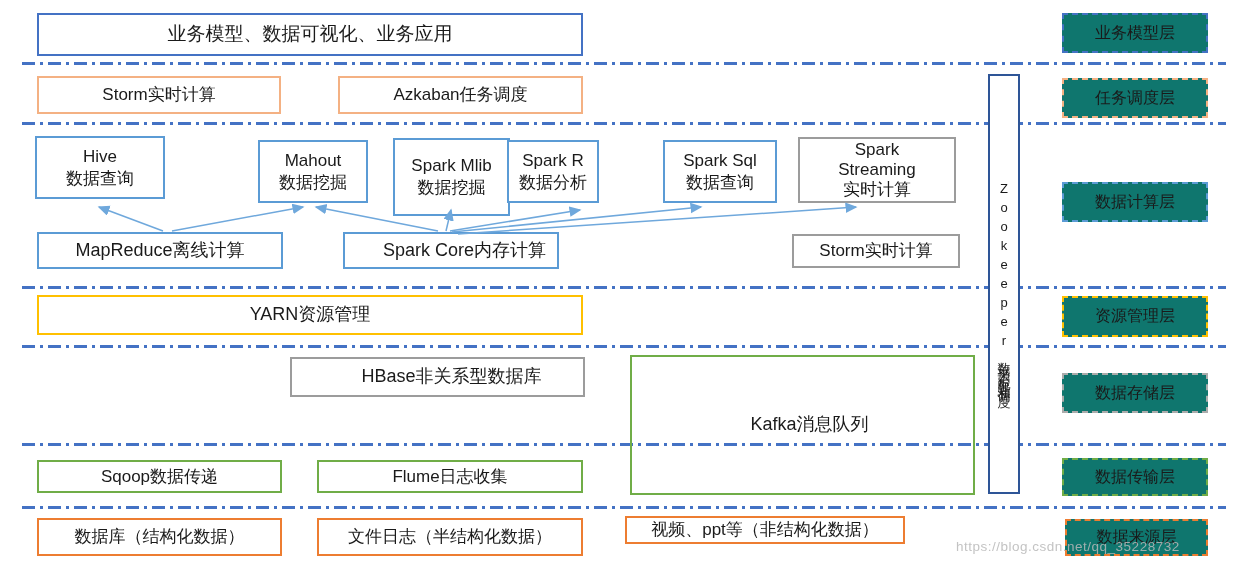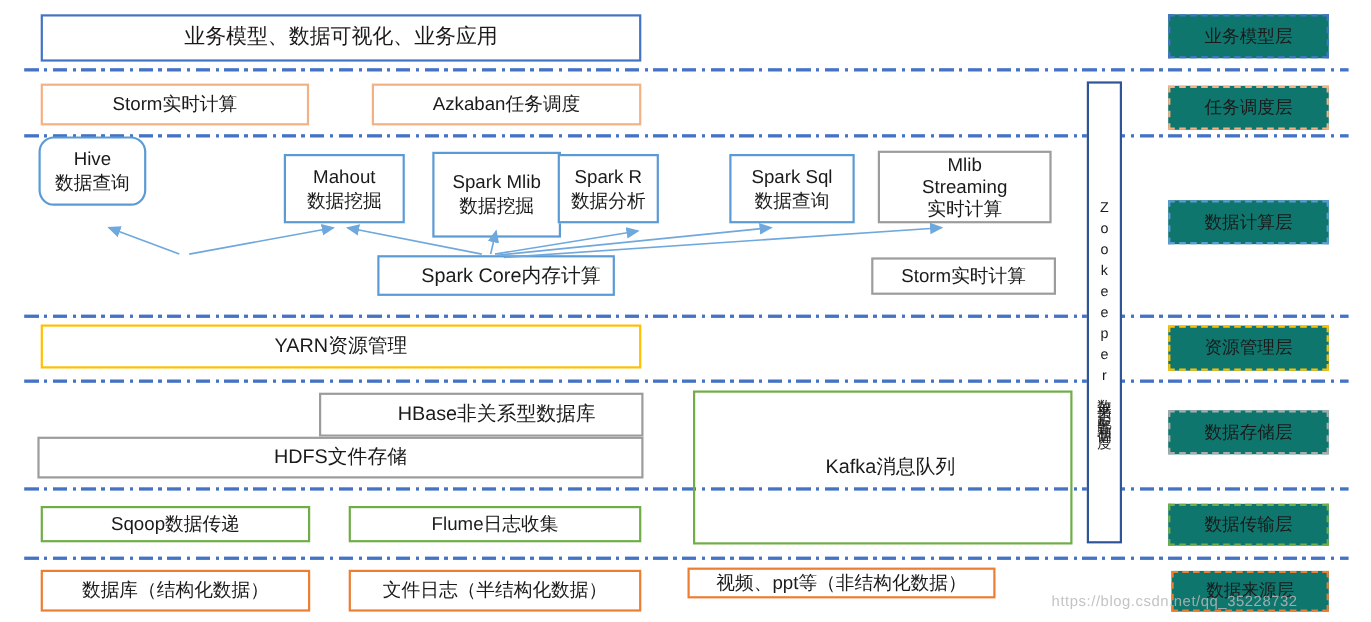--- a/index.html
+++ b/index.html
@@ -56,38 +56,38 @@
   <div id="watermark" data-name="csdn-watermark">https://blog.csdn.net/qq_35228732</div>
 <div class="sep" data-name="layer-separator-line" style="top: 62px; background: repeating-linear-gradient(90deg, rgb(68, 114, 196) 0px, rgb(68, 114, 196) 13px, transparent 13px, transparent 18px, rgb(68, 114, 196) 18px, rgb(68, 114, 196) 21px, transparent 21px, transparent 26px);"></div>
     <div class="sep" data-name="layer-separator-line" style="top: 122px; background: repeating-linear-gradient(90deg, rgb(68, 114, 196) 0px, rgb(68, 114, 196) 13px, transparent 13px, transparent 18px, rgb(68, 114, 196) 18px, rgb(68, 114, 196) 21px, transparent 21px, transparent 26px);"></div>
     <div class="sep" data-name="layer-separator-line" style="top: 286px; background: repeating-linear-gradient(90deg, rgb(68, 114, 196) 0px, rgb(68, 114, 196) 13px, transparent 13px, transparent 18px, rgb(68, 114, 196) 18px, rgb(68, 114, 196) 21px, transparent 21px, transparent 26px);"></div>
     <div class="sep" data-name="layer-separator-line" style="top: 345px; background: repeating-linear-gradient(90deg, rgb(68, 114, 196) 0px, rgb(68, 114, 196) 13px, transparent 13px, transparent 18px, rgb(68, 114, 196) 18px, rgb(68, 114, 196) 21px, transparent 21px, transparent 26px);"></div>
     <div class="sep" data-name="layer-separator-line" style="top: 443px; background: repeating-linear-gradient(90deg, rgb(68, 114, 196) 0px, rgb(68, 114, 196) 13px, transparent 13px, transparent 18px, rgb(68, 114, 196) 18px, rgb(68, 114, 196) 21px, transparent 21px, transparent 26px);"></div>
     <div class="sep" data-name="layer-separator-line" style="top: 506px; background: repeating-linear-gradient(90deg, rgb(68, 114, 196) 0px, rgb(68, 114, 196) 13px, transparent 13px, transparent 18px, rgb(68, 114, 196) 18px, rgb(68, 114, 196) 21px, transparent 21px, transparent 26px);"></div>
     <div class="box" data-name="box-top-banner" style="left: 37px; top: 13px; width: 546px; height: 43px; border-color: rgb(68, 114, 196);">业务模型、数据可视化、业务应用</div>
     <div class="box" data-name="box-oozie" style="left: 37px; top: 76px; width: 244px; height: 38px; border-color: rgb(244, 177, 131);">Storm实时计算</div>
     <div class="box" data-name="box-azkaban" style="left: 338px; top: 76px; width: 245px; height: 38px; border-color: rgb(244, 177, 131);">Azkaban任务调度</div>
-    <div class="box" data-name="box-hive" style="left: 35px; top: 124px; width: 98px; height: 63px; border-color: rgb(91, 155, 213); border-radius: 14px;">Hive
+    <div class="box" data-name="box-hive" style="left: 35px; top: 136px; width: 130px; height: 63px; border-color: rgb(91, 155, 213);">Hive
 数据查询</div>
     <div class="box" data-name="box-mahout" style="left: 258px; top: 140px; width: 110px; height: 63px; border-color: rgb(91, 155, 213);">Mahout
 数据挖掘</div>
     <div class="box" data-name="box-spark-mlib" style="left: 393px; top: 138px; width: 117px; height: 78px; border-color: rgb(91, 155, 213);">Spark Mlib
 数据挖掘</div>
     <div class="box" data-name="box-spark-r" style="left: 507px; top: 140px; width: 92px; height: 63px; border-color: rgb(91, 155, 213);">Spark R
 数据分析</div>
     <div class="box" data-name="box-spark-sql" style="left: 663px; top: 140px; width: 114px; height: 63px; border-color: rgb(91, 155, 213);">Spark Sql
 数据查询</div>
-    <div class="box" data-name="box-spark-streaming" style="left: 798px; top: 137px; width: 158px; height: 66px; border-color: rgb(156, 156, 156);">Mlib
+    <div class="box" data-name="box-spark-streaming" style="left: 798px; top: 137px; width: 158px; height: 66px; border-color: rgb(156, 156, 156);">Spark
 Streaming
 实时计算</div>
+    <div class="box" data-name="box-mapreduce" style="left: 37px; top: 232px; width: 246px; height: 37px; border-color: rgb(91, 155, 213);">MapReduce离线计算</div>
     <div class="box" data-name="box-spark-core" style="left: 343px; top: 232px; width: 216px; height: 37px; border-color: rgb(91, 155, 213); padding-left: 27px;">Spark Core内存计算</div>
     <div class="box" data-name="box-storm" style="left: 792px; top: 234px; width: 168px; height: 34px; border-color: rgb(156, 156, 156);">Storm实时计算</div>
     <div class="box" data-name="box-yarn" style="left: 37px; top: 295px; width: 546px; height: 40px; border-color: rgb(255, 192, 0);">YARN资源管理</div>
     <div class="box" data-name="box-hbase" style="left: 290px; top: 357px; width: 295px; height: 40px; border-color: rgb(156, 156, 156); padding-left: 28px;">HBase非关系型数据库</div>
-    <div class="box" data-name="box-hdfs" style="left: 34px; top: 397px; width: 551px; height: 38px; border-color: rgb(156, 156, 156);">HDFS文件存储</div>
     <div class="box transparent" data-name="box-kafka" style="left: 630px; top: 355px; width: 345px; height: 140px; border-color: rgb(112, 173, 71);">Kafka消息队列</div>
     <div class="box" data-name="box-sqoop" style="left: 37px; top: 460px; width: 245px; height: 33px; border-color: rgb(112, 173, 71);">Sqoop数据传递</div>
     <div class="box" data-name="box-flume" style="left: 317px; top: 460px; width: 266px; height: 33px; border-color: rgb(112, 173, 71);">Flume日志收集</div>
     <div class="box" data-name="box-source-database" style="left: 37px; top: 518px; width: 245px; height: 38px; border-color: rgb(237, 125, 49);">数据库（结构化数据）</div>
     <div class="box" data-name="box-source-filelog" style="left: 317px; top: 518px; width: 266px; height: 38px; border-color: rgb(237, 125, 49);">文件日志（半结构化数据）</div>
     <div class="box" data-name="box-source-media" style="left: 625px; top: 516px; width: 280px; height: 28px; border-color: rgb(237, 125, 49);">视频、ppt等（非结构化数据）</div>
     <div class="box vbox" data-name="box-zookeeper" style="left: 988px; top: 74px; width: 32px; height: 420px; border-color: rgb(46, 85, 151);">Zookeeper数据平台配置和调度</div>
     <div class="layer-label" data-name="layer-label-business-model-layer" style="left: 1062px; top: 13px; width: 146px; height: 40px; border-color: rgb(68, 114, 196);">业务模型层</div>
     <div class="layer-label" data-name="layer-label-task-scheduling-layer" style="left: 1062px; top: 78px; width: 146px; height: 40px; border-color: rgb(244, 177, 131);">任务调度层</div>
     <div class="layer-label" data-name="layer-label-data-computing-layer" style="left: 1062px; top: 182px; width: 146px; height: 40px; border-color: rgb(91, 155, 213);">数据计算层</div>

